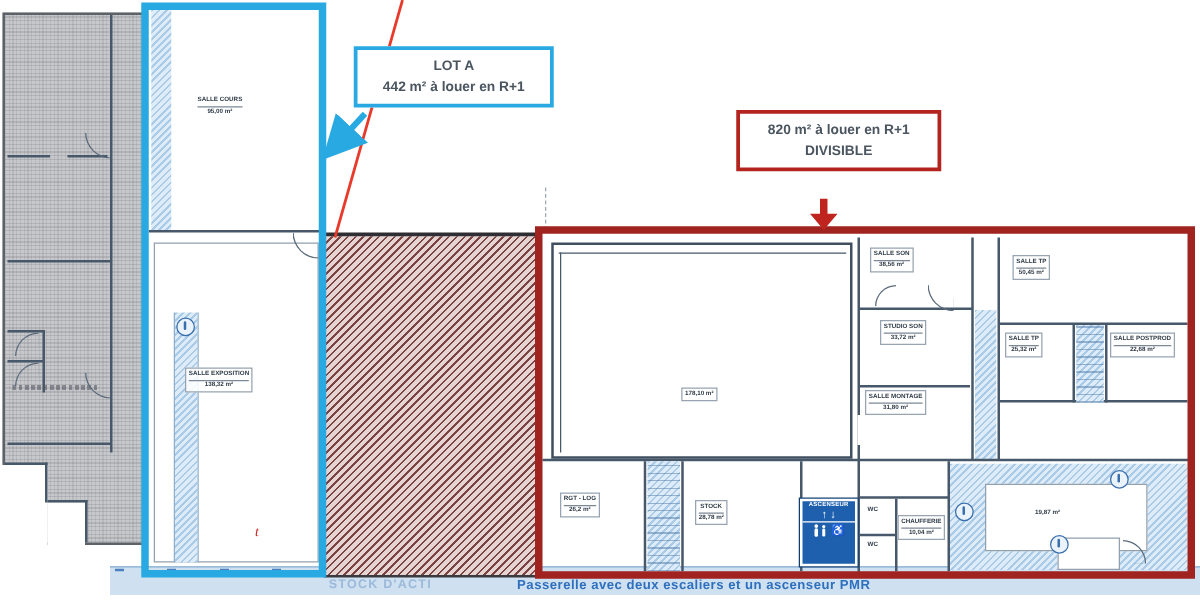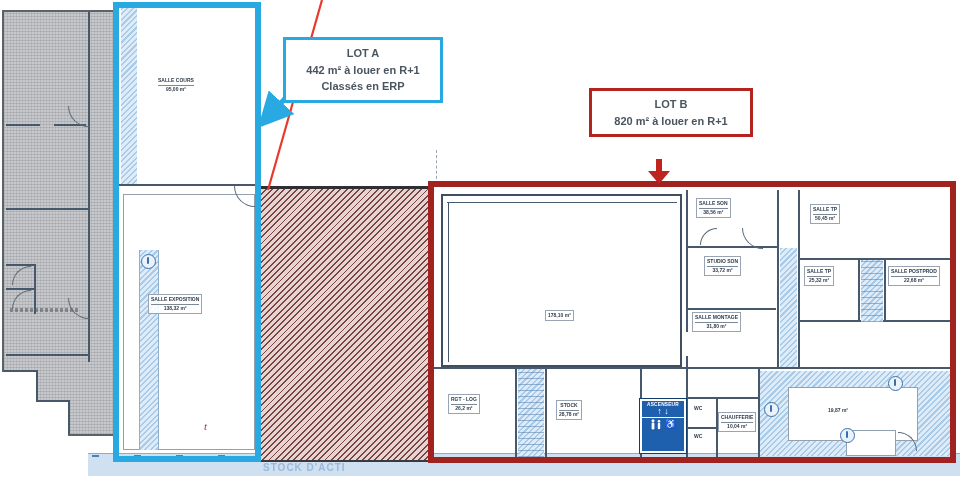--- a/index.html
+++ b/index.html
@@ -70,20 +70,21 @@
 </style>
 </head>
 <body>
 
 <div id="canvas">
 
   <div id="band">
     <div class="ticks"></div>
   </div>
   <div class="watermark">STOCK D'ACTI</div>
+  <div class="caption">Passerelle avec deux escaliers et un ascenseur PMR</div>
 
   <div class="abs graytex" style="left:2px;top:10px;width:112px;height:422px;border:2px solid #5d6269;">
     <i class="w" style="left:84px;top:0;width:2px;height:350px;"></i>
     <i class="w" style="left:2px;top:112px;width:34px;height:2px;"></i>
     <i class="w" style="left:50px;top:112px;width:32px;height:2px;"></i>
     <i class="w" style="left:2px;top:196px;width:82px;height:2px;"></i>
     <i class="w" style="left:2px;top:252px;width:30px;height:2px;"></i>
     <i class="w" style="left:2px;top:276px;width:30px;height:2px;"></i>
     <i class="w" style="left:30px;top:252px;width:2px;height:50px;"></i>
     <i class="w" style="left:2px;top:342px;width:82px;height:2px;"></i>
@@ -243,22 +244,21 @@
         <path d="M0,0 L7,3.5 L0,7 Z" fill="#29a9e1"></path>
       </marker>
     </defs>
     <line x1="322" y1="0" x2="268" y2="190" stroke="#e8392b" stroke-width="2.2"></line>
     <line x1="292" y1="91" x2="268" y2="117" stroke="#29a9e1" stroke-width="5" marker-end="url(#bluehead)"></line>
   </svg>
 
   <div class="callout" style="left:283px;top:37px;width:146px;border:3px solid #29a9e1;">
     <span class="ttl">LOT A</span>
     <span class="ttl">442 m² à louer en R+1</span>
-    <span class="ttl">Classés en ERP</span>
   </div>
   <div class="callout" style="left:589px;top:88px;width:150px;border:3px solid #b3241e;">
-    <span class="ttl">LOT B</span>
     <span class="ttl">820 m² à louer en R+1</span>
+    <span class="ttl">DIVISIBLE</span>
   </div>
   <div class="redarrow-stem"></div>
   <div class="redarrow-head"></div>
 
 </div>
 
 </body></html>

